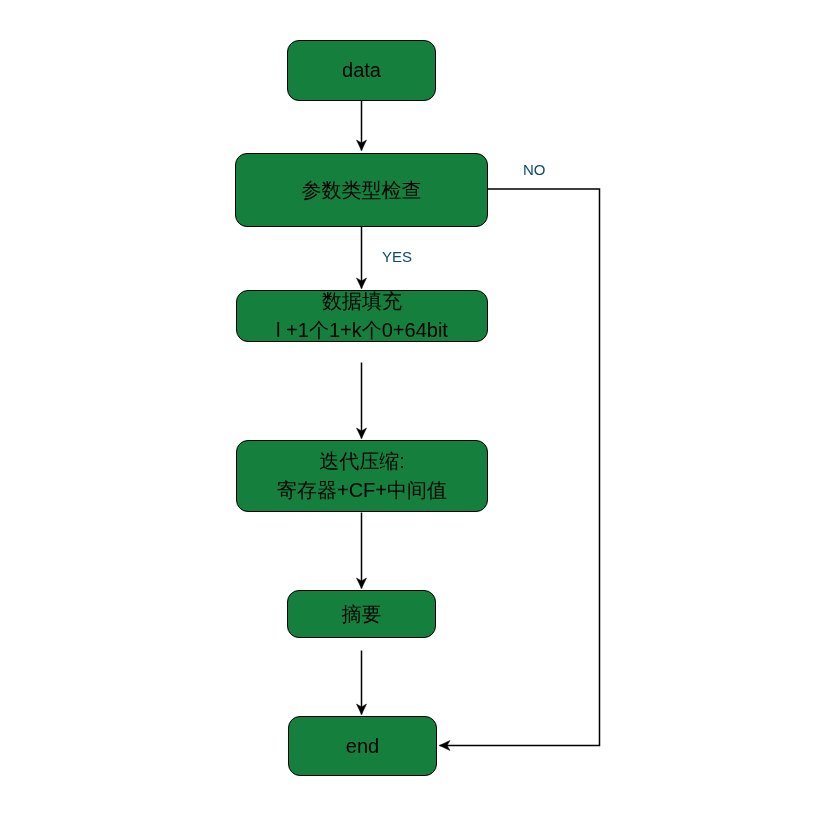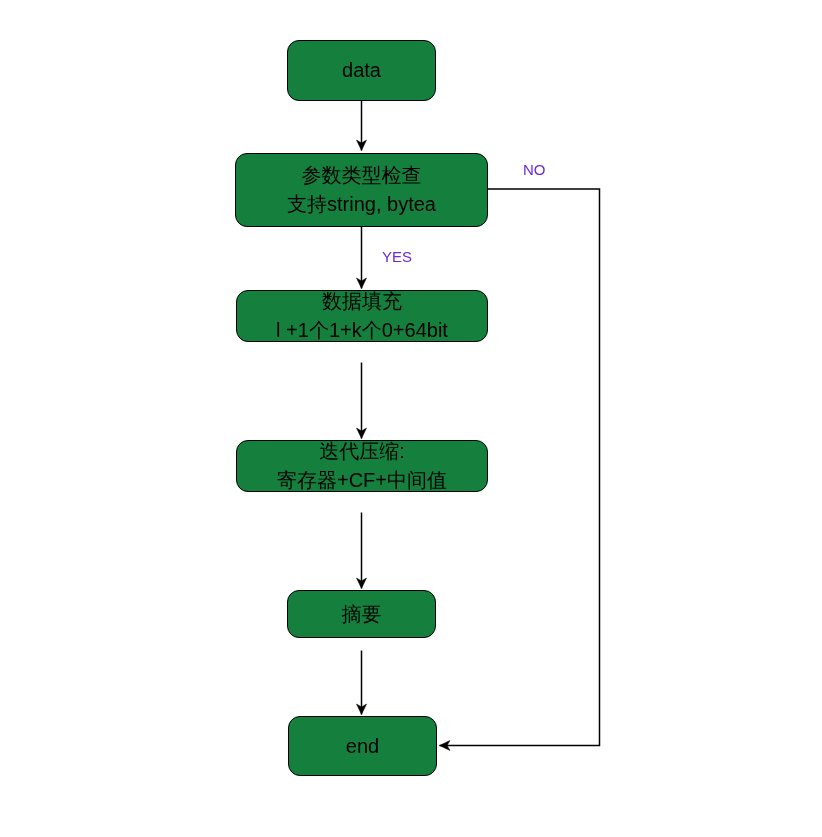--- a/index.html
+++ b/index.html
@@ -38,21 +38,21 @@
     align-items: center;
     justify-content: center;
     text-align: center;
     font-size: 20px;
     color: #000000;
     line-height: 29px;
   }
   .edge-label {
     position: absolute;
     font-size: 15px;
-    color: #6d28d9;
+    color: #0c4a6e;
     background: #ffffff;
     padding: 0 2px;
     white-space: nowrap;
   }
 </style>
 </head>
 <body>
 
 <div class="canvas">
 
@@ -69,29 +69,28 @@
     <path class="edge" d="M361.5,650.5 L361.5,714.5" marker-end="url(#arrow)"></path>
     <path class="edge" d="M488,189 L599.5,189 L599.5,745.5 L439.5,745.5" marker-end="url(#arrow)"></path>
   </svg>
 
   <div class="node" style="left:287px; top:40px; width:149px; height:61px;">
     <span>data</span>
   </div>
 
   <div class="node" style="left:235px; top:153px; width:253px; height:74px;">
     <span>参数类型检查</span>
-    <span>支持string, bytea</span>
   </div>
 
   <div class="node" style="left:236px; top:290px; width:252px; height:52px;">
     <span>数据填充</span>
     <span>l +1个1+k个0+64bit</span>
   </div>
 
-  <div class="node" style="left:236px; top:440px; width:252px; height:52px;">
+  <div class="node" style="left:236px; top:440px; width:252px; height:72px;">
     <span>迭代压缩:</span>
     <span>寄存器+CF+中间值</span>
   </div>
 
   <div class="node" style="left:287px; top:590px; width:149px; height:48px;">
     <span>摘要</span>
   </div>
 
   <div class="node" style="left:288px; top:716px; width:149px; height:60px;">
     <span>end</span>

